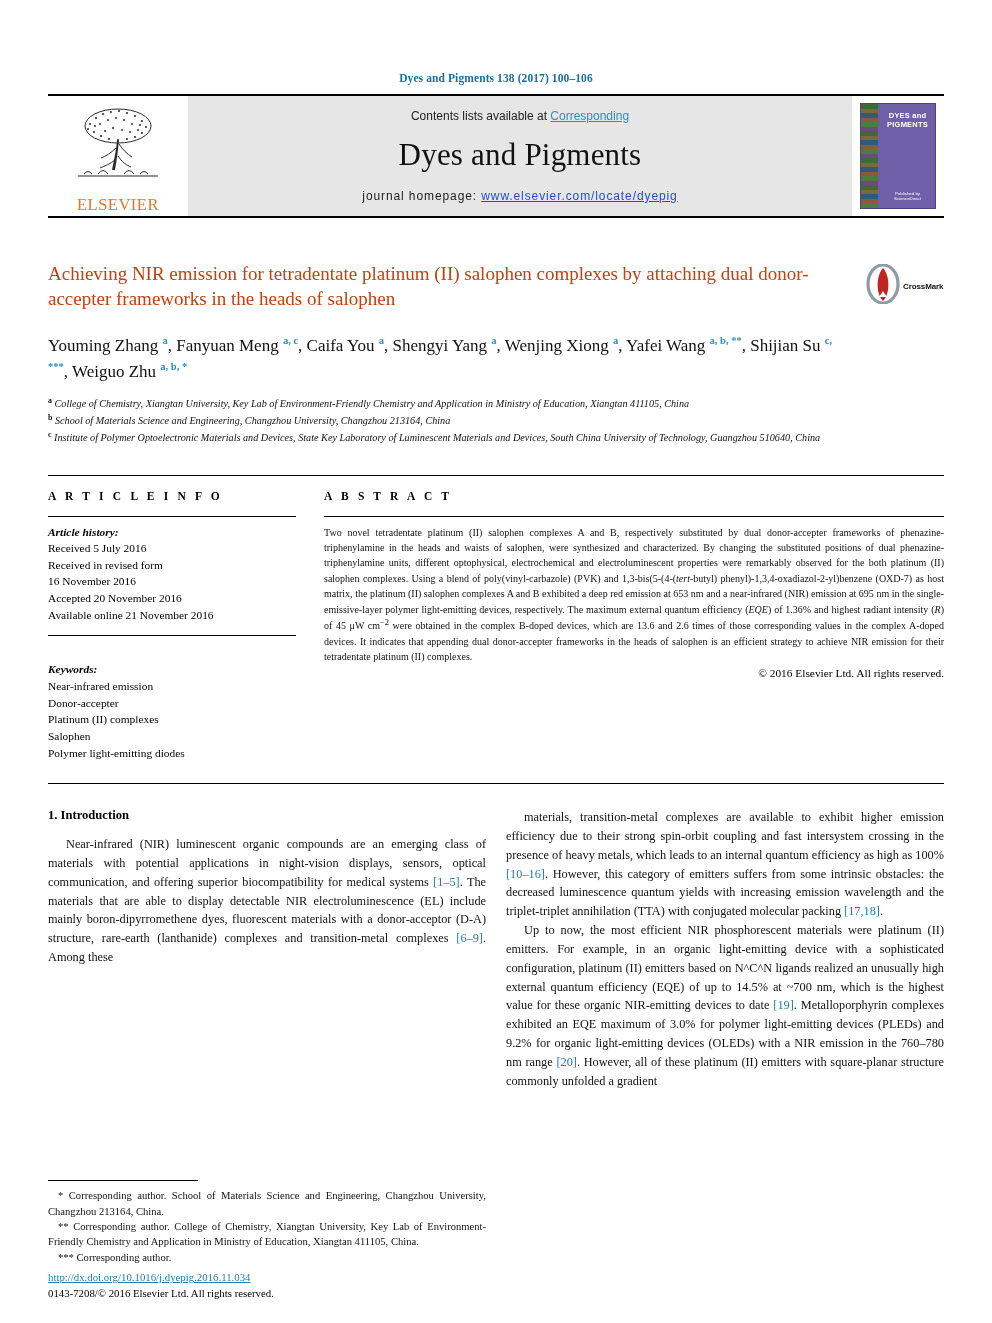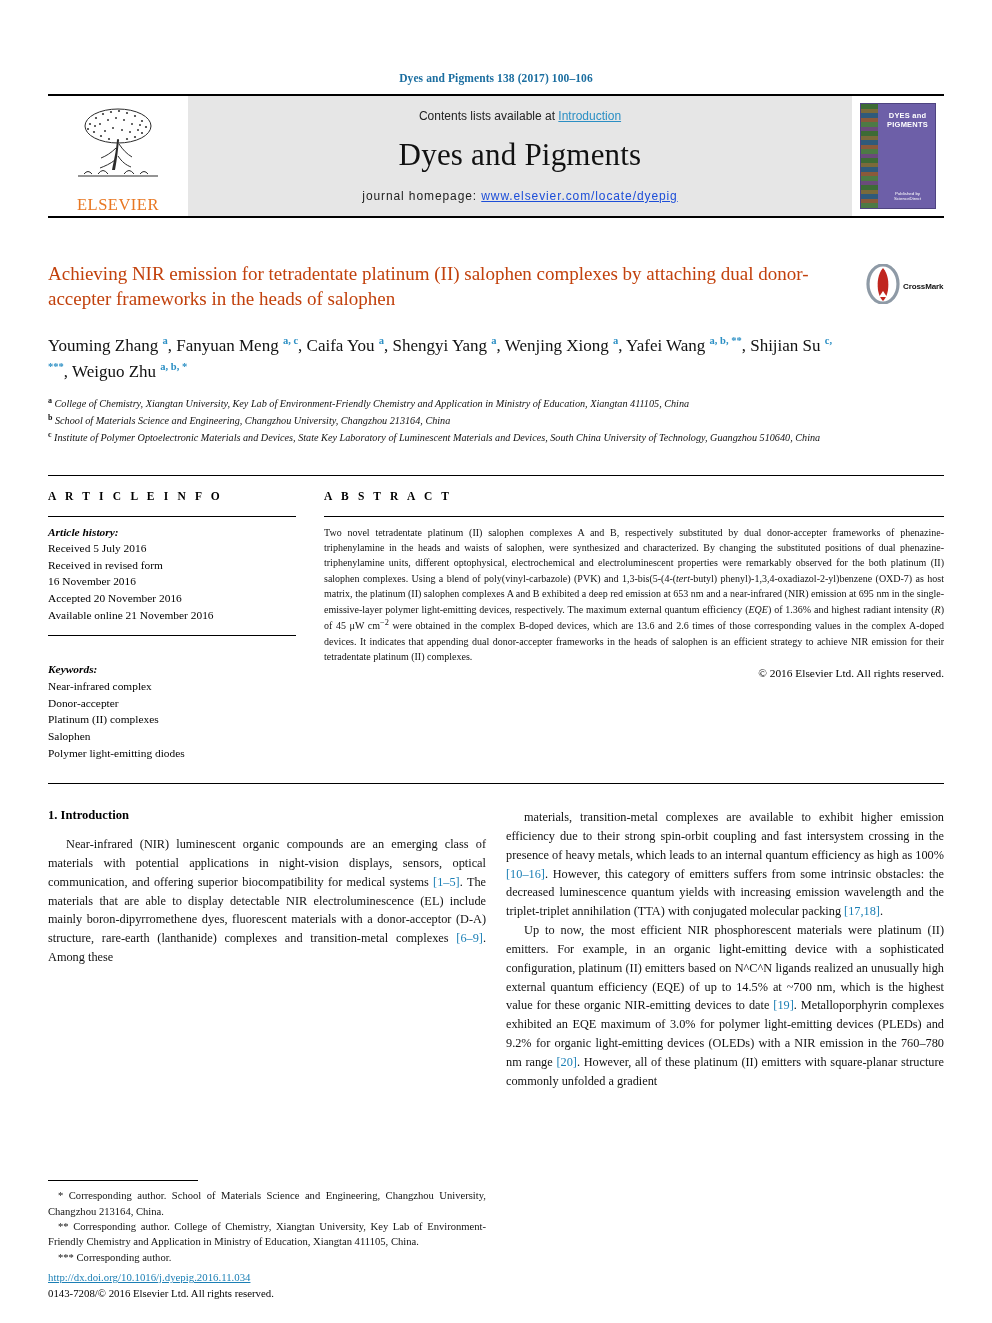--- a/index.html
+++ b/index.html
@@ -365,21 +365,21 @@
               <path d="M70 70 q4 -5 8 0" stroke="#2b2b2b" stroke-width="1" fill="none"></path>
             </g>
           </g>
         </svg>
       </span>
       <span class="elsevier-word">ELSEVIER</span>
     </div>
 
     <div class="masthead-center">
       <div class="contents-line">
-        <span>Contents lists available at </span><a class="sd" href="#">Introduction</a>
+        <span>Contents lists available at </span><a class="sd" href="#">Corresponding</a>
       </div>
       <div class="journal-title">Dyes and Pigments</div>
       <div class="homepage-line">
         <span>journal homepage: </span><a class="url" href="#">www.elsevier.com/locate/dyepig</a>
       </div>
     </div>
 
     <div class="cover-thumb">
       <div class="cover-inner">
         <div class="cover-strip"></div>
@@ -423,21 +423,21 @@
             <div>Received in revised form</div>
             <div>16 November 2016</div>
             <div>Accepted 20 November 2016</div>
             <div>Available online 21 November 2016</div>
           </div>
       </div>
       <div class="info-rule-2"></div>
       <div class="kw-block">
         <div class="hdr">Keywords:</div>
         <div>
-            <div>Near-infrared complex</div>
+            <div>Near-infrared emission</div>
             <div>Donor-accepter</div>
             <div>Platinum (II) complexes</div>
             <div>Salophen</div>
             <div>Polymer light-emitting diodes</div>
           </div>
       </div>
     </div>
 
     <div class="col-abs">
       <div class="section-caps">A B S T R A C T</div>

